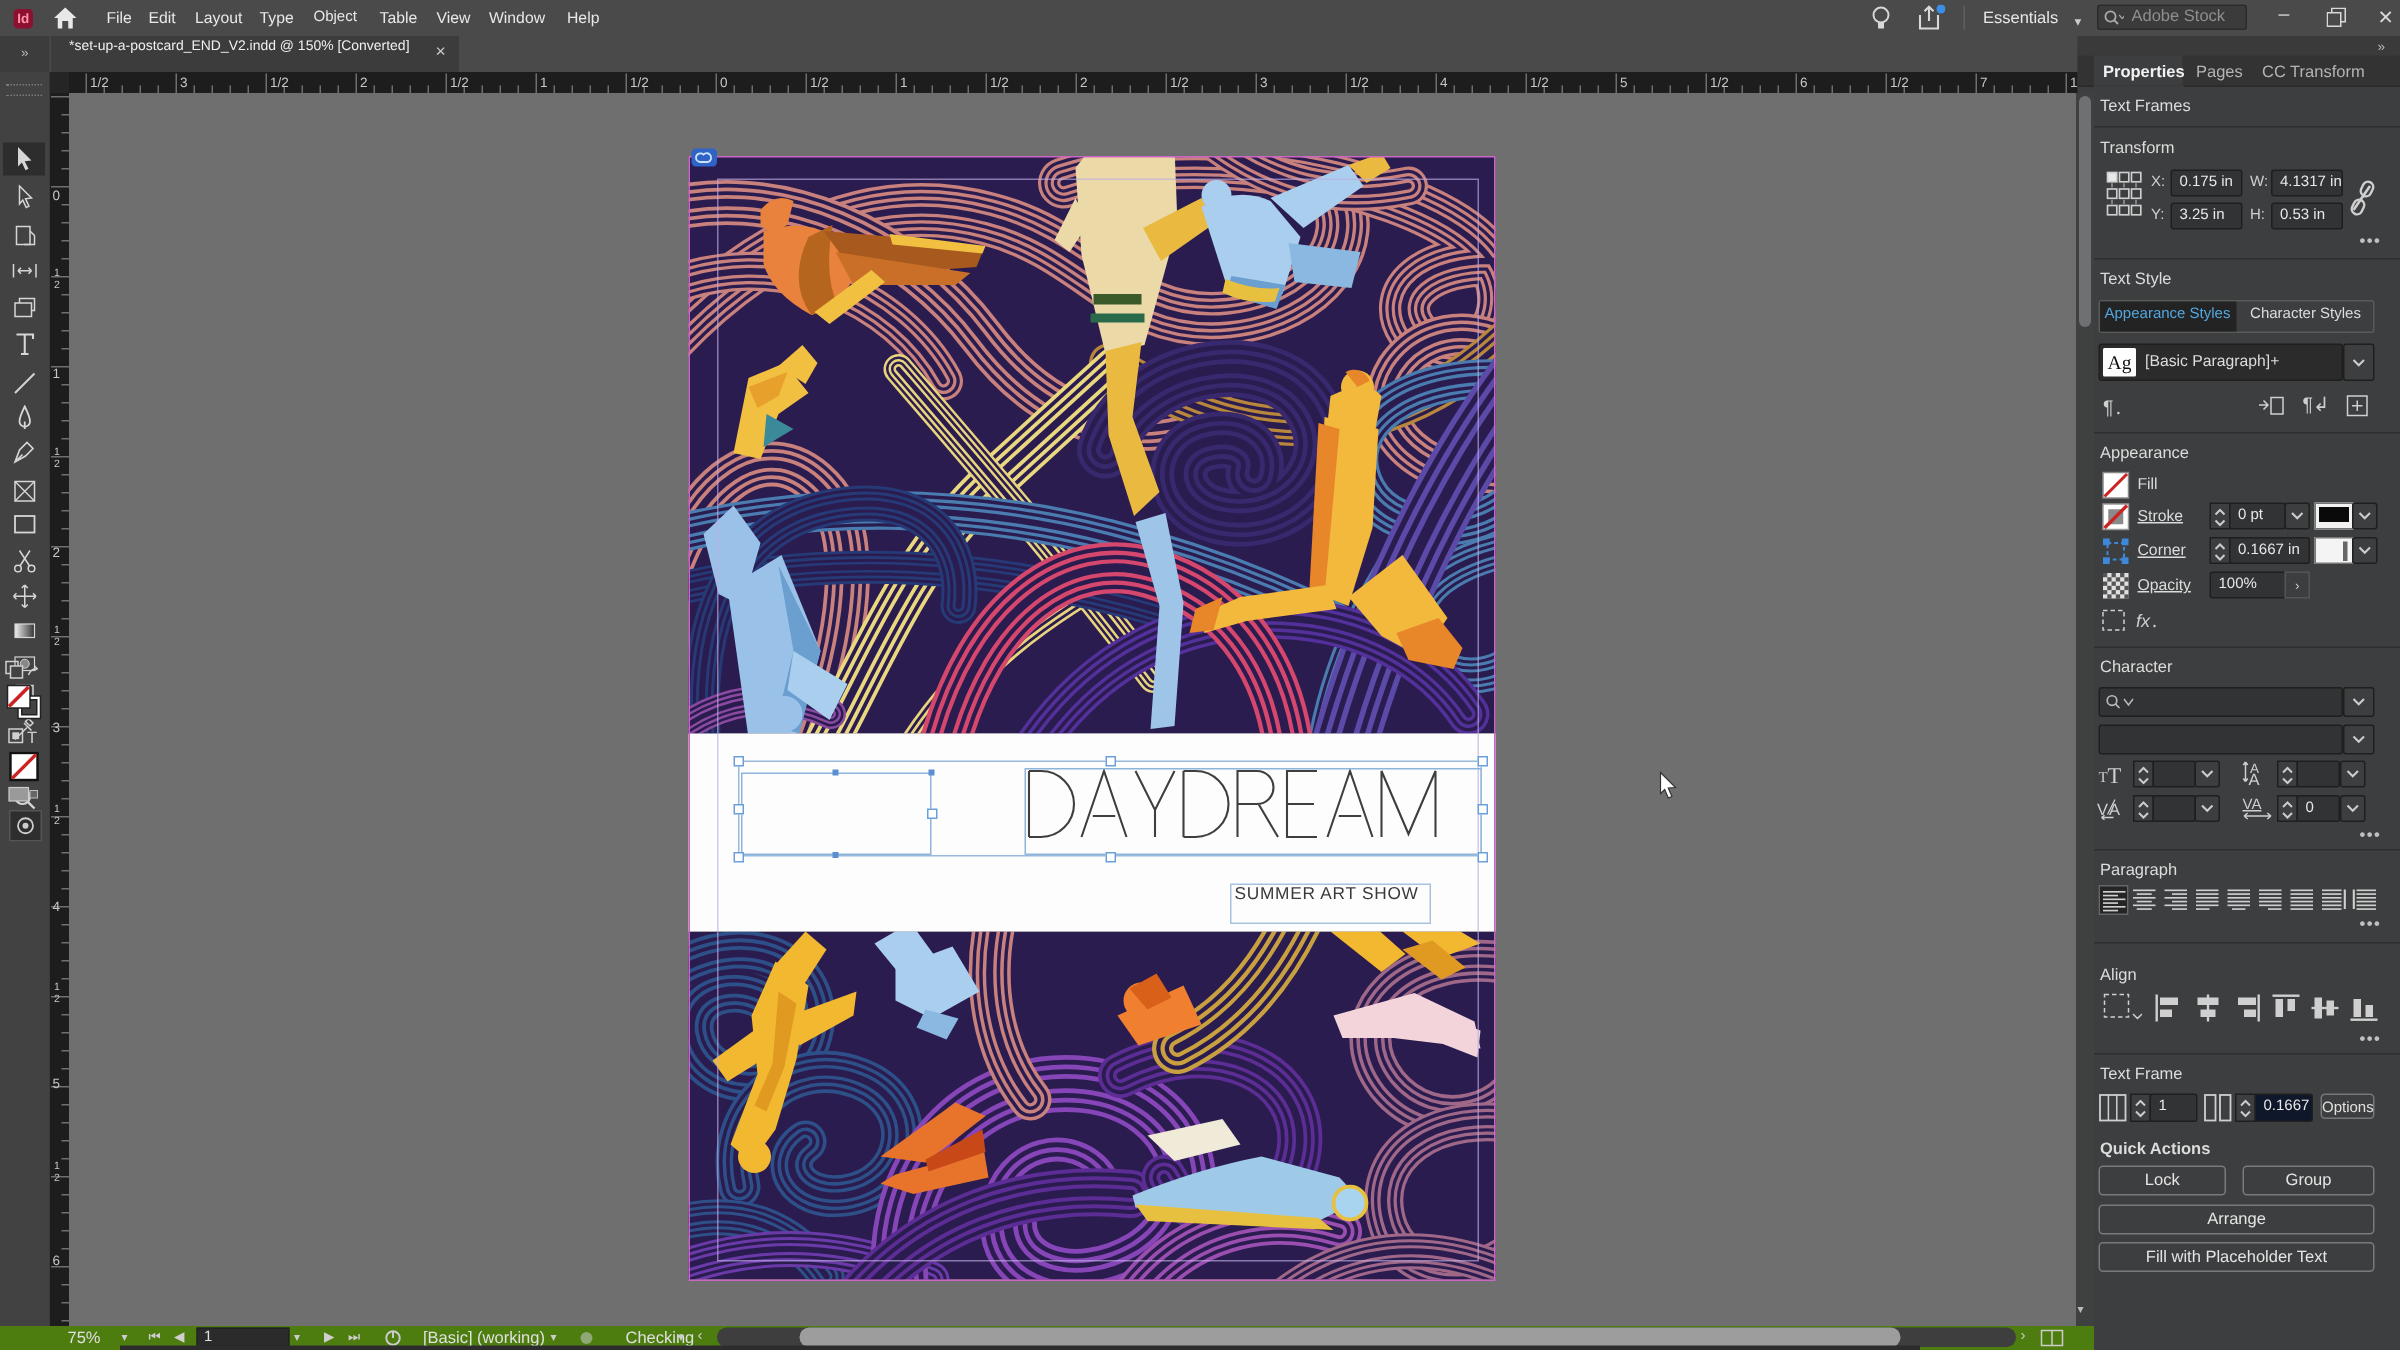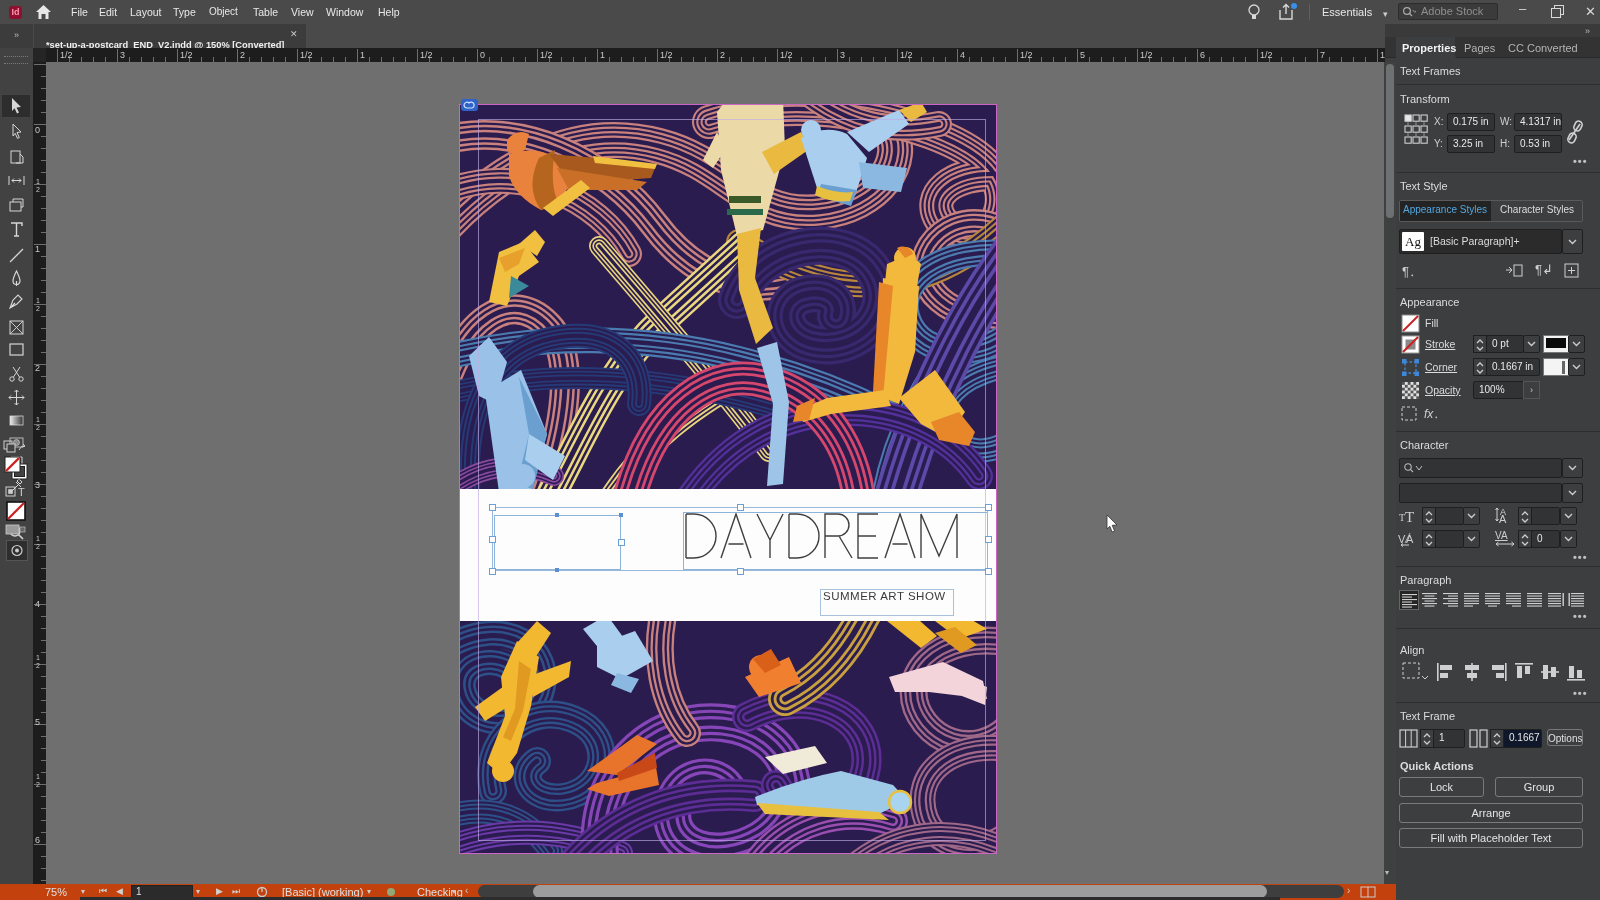--- a/index.html
+++ b/index.html
@@ -418,21 +418,21 @@
     <div class="abs" style="left:1519px;top:3px;width:13px;height:13px;color:#d8d8d8;font-size:13px;line-height:11px">–</div>
     <svg class="abs" style="left:1551px;top:5px" width="13" height="13" viewBox="0 0 13 13">
       <rect x="3.5" y="0.5" width="9" height="9" fill="none" stroke="#d8d8d8"></rect>
       <rect x="0.5" y="3.5" width="9" height="9" fill="#4a4a4a" stroke="#d8d8d8"></rect>
     </svg>
     <div class="abs" style="left:1585px;top:4px;color:#d8d8d8;font-size:13px">✕</div>
   </div>
 <div class="abs" style="left:0;top:24px;width:1600px;height:24px;background:#4a4a4a">
     <div class="abs" style="left:0;top:0;width:33px;height:24px;background:#3c3c3c;color:#bbb;font-size:9px;text-align:center;line-height:22px">»</div>
     <div class="abs" style="left:34px;top:0;width:272px;height:24px;background:#3c3c3c;overflow:hidden">
-      <div class="abs" style="left:12px;top:16px;font-size:9.3px;font-weight:bold;color:#f0f0f0;white-space:nowrap">*set-up-a-postcard_END_V2.indd @ 150% [Converted]</div>
+      <div class="abs" style="left:12px;top:1px;font-size:9.3px;font-weight:normal;color:#f0f0f0;white-space:nowrap">*set-up-a-postcard_END_V2.indd @ 150% [Converted]</div>
       <div class="abs" style="left:256px;top:5px;font-size:9px;color:#c8c8c8">✕</div>
     </div>
   </div>
 <div class="abs" style="left:0;top:48px;width:33px;height:836px;background:#424242">
     <div class="abs" style="left:4px;top:8px;width:24px;height:6px;border-top:1px dotted #7a7a7a;border-bottom:1px dotted #7a7a7a"></div>
     <div class="abs" style="left:2px;top:47px;width:28px;height:22px;background:#2d2d2d;">
       <svg class="abs" style="left:6px;top:2px" width="17" height="17" viewBox="0 0 17 17">
         <path d="M4 1 L13 10 L8.5 10.5 L11 15.5 L9 16.5 L6.6 11.3 L4 14 Z" fill="#d6d6d6"></path>
       </svg>
     </div>
@@ -799,21 +799,21 @@
     <text x="3" y="725" fill="#c8c8c8" font-size="7" font-family="Liberation Sans">2</text>
     <text x="3" y="-100" fill="#c8c8c8" font-size="7"></text>
   </svg>
 <div class="abs" style="left:1385px;top:24px;width:215px;height:876px;background:#3d3e3f"></div>
 <div class="abs" style="left:1385px;top:24px;width:215px;height:13px;background:#3a3a3a"></div>
 <div class="abs" style="left:1585px;top:26px;font-size:9px;color:#bbb">»</div>
 <div class="abs" style="left:1385px;top:37px;width:215px;height:21px;background:#333334"></div>
 <div class="abs" style="left:1396px;top:37px;width:59px;height:21px;background:#3d3e3f"></div>
 <div class="abs" style="left:1402px;top:42px;font-size:11px;color:#f2f2f2;font-weight:bold;letter-spacing:0px;white-space:nowrap">Properties</div>
 <div class="abs" style="left:1464px;top:42px;font-size:11px;color:#b4b4b4;font-weight:normal;letter-spacing:0px;white-space:nowrap">Pages</div>
-<div class="abs" style="left:1508px;top:42px;font-size:11px;color:#b4b4b4;font-weight:normal;letter-spacing:0px;white-space:nowrap">CC Converted</div>
+<div class="abs" style="left:1508px;top:42px;font-size:11px;color:#b4b4b4;font-weight:normal;letter-spacing:0px;white-space:nowrap">CC Transform</div>
 <div class="abs" style="left:1385px;top:57px;width:215px;height:1px;background:#2a2a2a"></div>
 <div class="abs" style="left:1396px;top:57px;width:60px;height:1px;background:#3d3e3f"></div>
 <div class="abs" style="left:1400px;top:65px;font-size:11px;color:#dcdcdc;font-weight:normal;letter-spacing:0px;white-space:nowrap">Text Frames</div>
 <div class="abs" style="left:1396px;top:84px;width:204px;height:1px;background:#2e2e2e"></div>
 <div class="abs" style="left:1400px;top:93px;font-size:11px;color:#dcdcdc;font-weight:normal;letter-spacing:0px;white-space:nowrap">Transform</div>
 <svg class="abs" style="left:1404px;top:114px" width="25" height="33" viewBox="0 0 25 33">
     <rect x="1" y="1" width="6.2" height="6.2" fill="#e8e8e8" stroke="#cfcfcf" stroke-width="1.1"></rect>
     <line x1="4" y1="8.2" x2="4" y2="11" stroke="#9a9a9a" stroke-width="1"></line>
     <rect x="9" y="1" width="6.2" height="6.2" fill="none" stroke="#cfcfcf" stroke-width="1.1"></rect>
     <line x1="12" y1="8.2" x2="12" y2="11" stroke="#9a9a9a" stroke-width="1"></line>
@@ -1229,21 +1229,21 @@
   </div>
 <div class="abs" style="left:1547px;top:729px;width:36px;height:17px;border:1px solid #777;border-radius:3px;box-sizing:border-box;text-align:center;font-size:10px;color:#e0e0e0;line-height:17px">Options</div>
 <div class="abs" style="left:1400px;top:760px;font-size:11px;color:#dcdcdc;font-weight:bold;letter-spacing:0px;white-space:nowrap">Quick Actions</div>
 <div class="abs" style="left:1399px;top:777px;width:85px;height:20px;border:1px solid #7a7a7a;border-radius:3px;box-sizing:border-box;text-align:center;font-size:11px;color:#e5e5e5;line-height:18px">Lock</div>
 <div class="abs" style="left:1495px;top:777px;width:88px;height:20px;border:1px solid #7a7a7a;border-radius:3px;box-sizing:border-box;text-align:center;font-size:11px;color:#e5e5e5;line-height:18px">Group</div>
 <div class="abs" style="left:1399px;top:803px;width:184px;height:20px;border:1px solid #7a7a7a;border-radius:3px;box-sizing:border-box;text-align:center;font-size:11px;color:#e5e5e5;line-height:18px">Arrange</div>
 <div class="abs" style="left:1399px;top:828px;width:184px;height:20px;border:1px solid #7a7a7a;border-radius:3px;box-sizing:border-box;text-align:center;font-size:11px;color:#e5e5e5;line-height:18px">Fill with Placeholder Text</div>
 <div class="abs" style="left:1384px;top:62px;width:12px;height:822px;background:#3f4040"></div>
 <div class="abs" style="left:1386px;top:64px;width:8px;height:154px;background:#6f7071;border-radius:4px"></div>
 <div class="abs" style="left:1385px;top:868px;font-size:8px;color:#bbb">▾</div>
-<div class="abs" style="left:0;top:884px;width:1396px;height:16px;background:#c2410c">
+<div class="abs" style="left:0;top:884px;width:1396px;height:16px;background:#4d7c0f">
     <div class="abs" style="left:45px;top:2px;font-size:11px;color:#e0e0e0">75%</div>
     <div class="abs" style="left:81px;top:3px;font-size:8px;color:#ccc">▾</div>
     <div class="abs" style="left:99px;top:2px;font-size:9px;color:#cfcfcf">⏮</div>
     <div class="abs" style="left:116px;top:2px;font-size:9px;color:#cfcfcf">◀</div>
     <div class="abs" style="left:131px;top:1px;width:60px;height:13px;background:#2b2b2b;border:1px solid #222">
       <div class="abs" style="left:4px;top:0px;font-size:10px;color:#e0e0e0">1</div>
     </div>
     <div class="abs" style="left:196px;top:3px;font-size:8px;color:#ccc">▾</div>
     <div class="abs" style="left:216px;top:2px;font-size:9px;color:#cfcfcf">▶</div>
     <div class="abs" style="left:232px;top:2px;font-size:9px;color:#cfcfcf">⏭</div>

